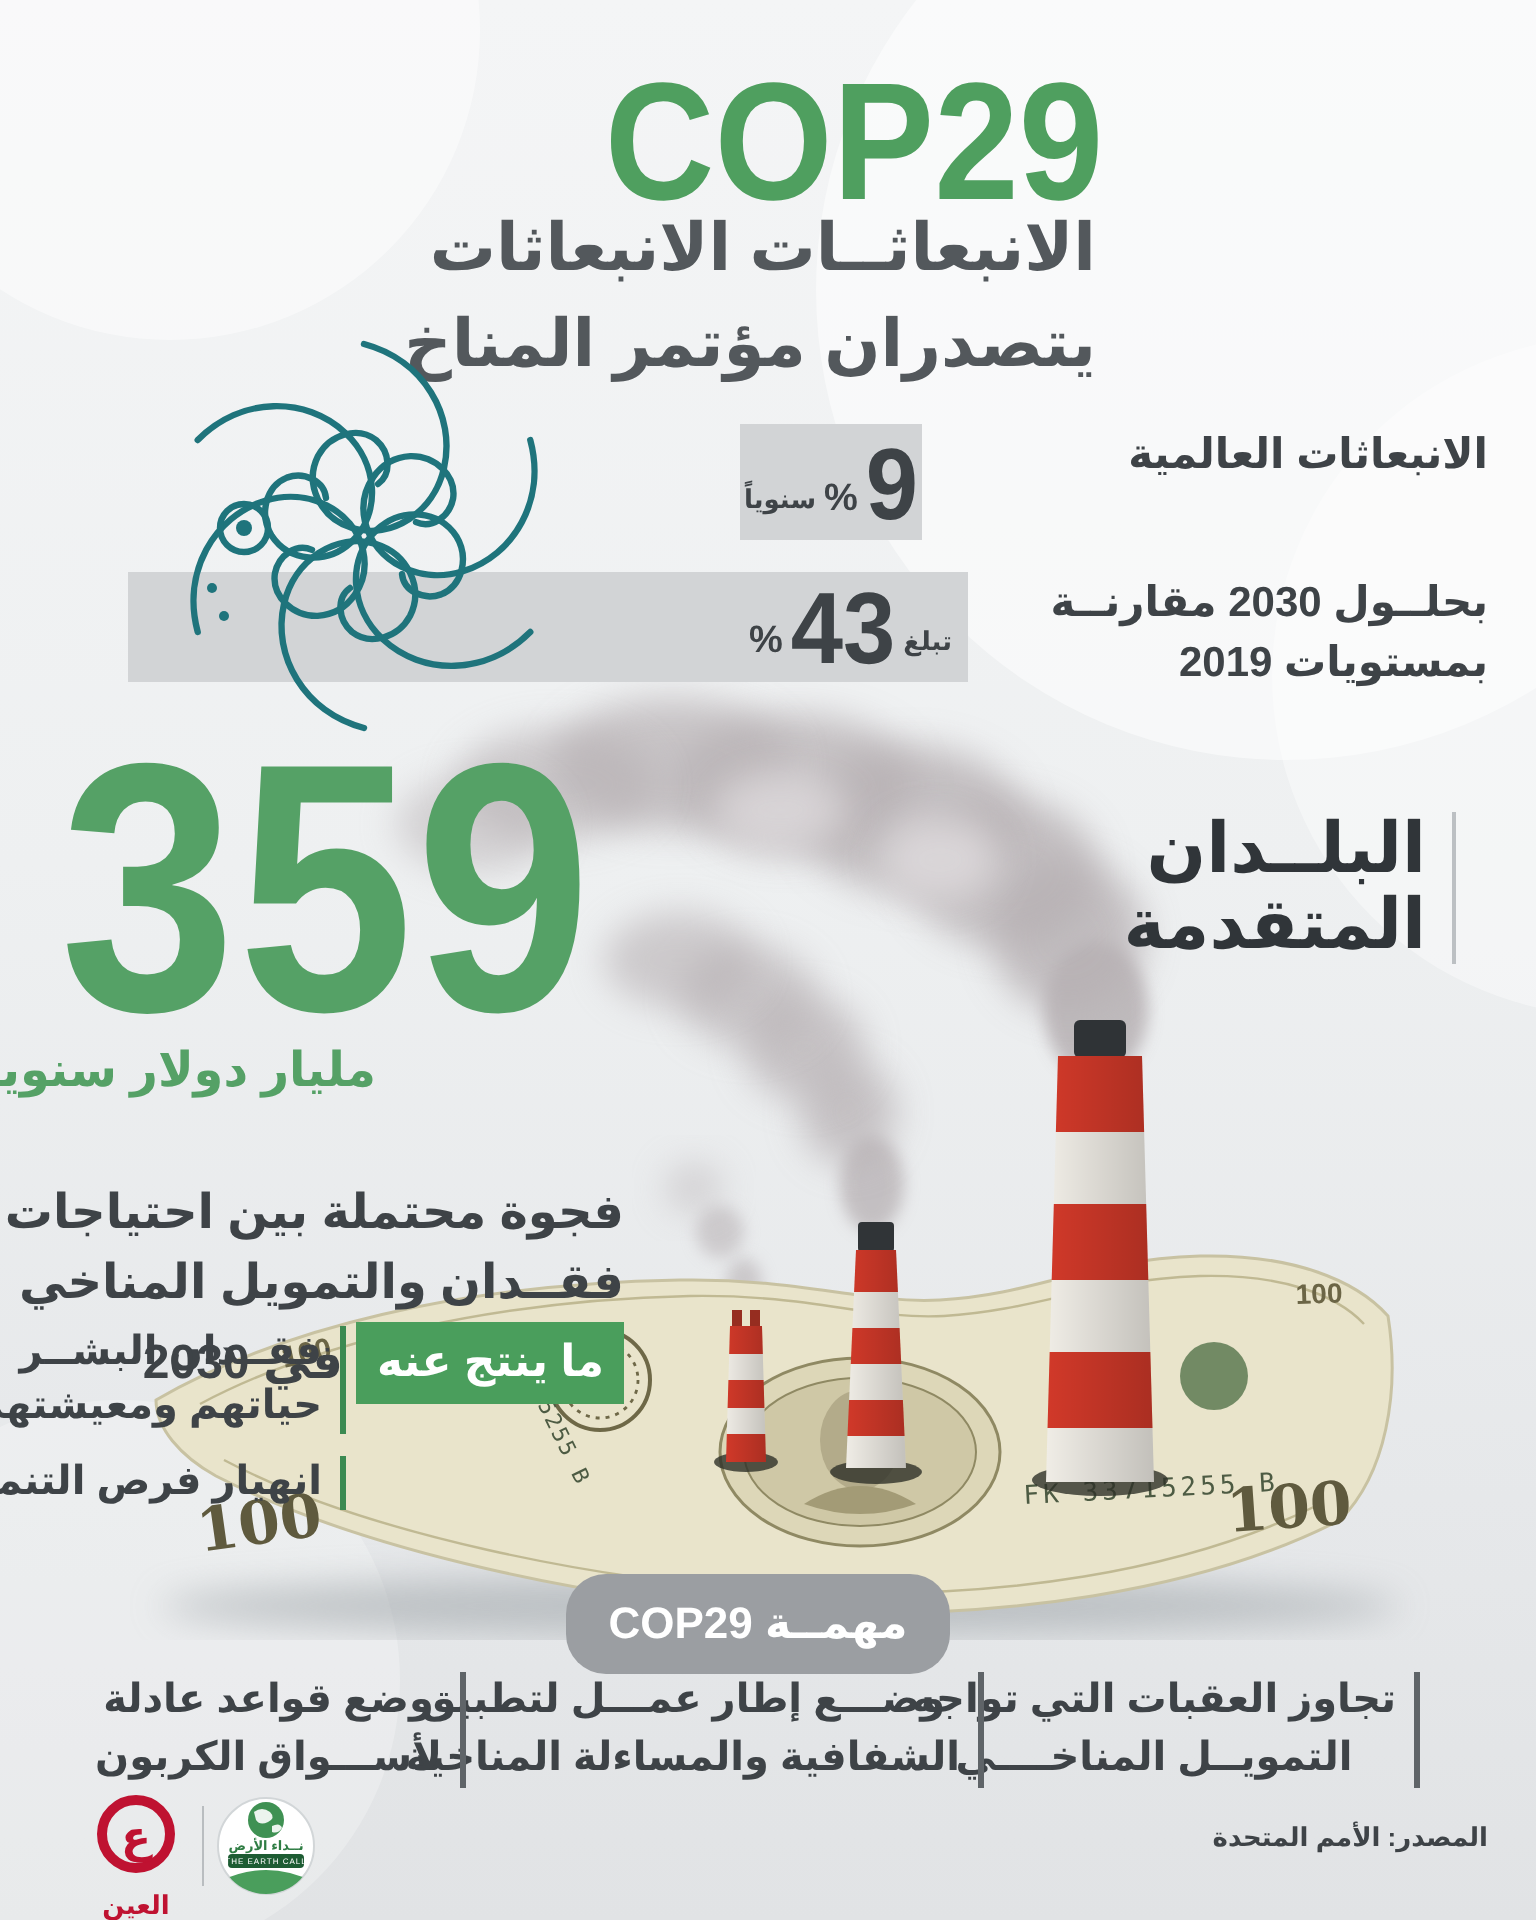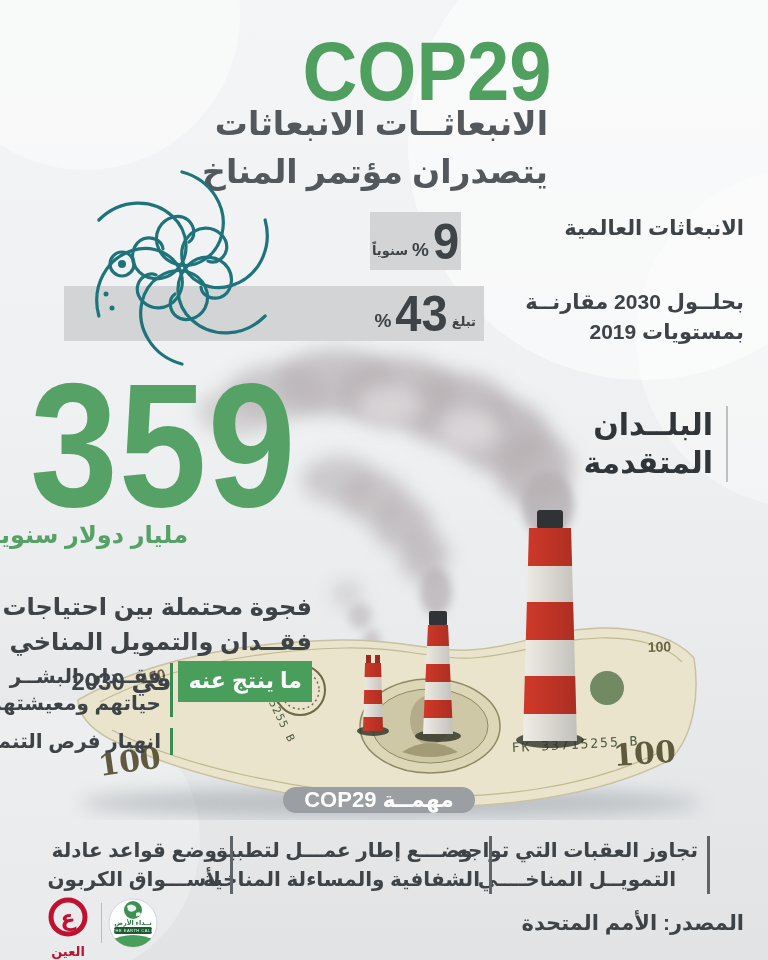--- a/index.html
+++ b/index.html
@@ -38,31 +38,31 @@
     font-size:24px;font-weight:bold;color:#3e4347;line-height:35px;white-space:nowrap;}
   .gap-line3{display:flex;direction:ltr;justify-content:flex-end;align-items:center;gap:7px;margin-top:2px;}
   .gap-tag{background:#4a9e5c;color:#fff;font-size:22px;padding:2px 10px 4px;}
 
   .conseq{position:absolute;top:663px;right:595px;direction:rtl;text-align:right;}
   .conseq-item{border-right:3px solid #3b8a52;padding-right:9px;margin-bottom:11px;
     font-size:20px;font-weight:bold;color:#3e4347;line-height:27px;white-space:nowrap;}
 
   .developed{position:absolute;top:406px;right:40px;width:202px;border-right:2px solid #bcc0c3;
     padding-right:13px;direction:rtl;text-align:right;}
-  .dev-title{font-size:30px;font-weight:bold;color:#303539;line-height:38px;}
+  .dev-title{font-size:35px;font-weight:bold;color:#303539;line-height:38px;}
   .dev-body{margin-top:9px;font-size:23px;font-weight:bold;color:#3e4347;line-height:33px;}
 
-  .mission-badge{position:absolute;left:283px;top:787px;width:192px;height:26px;background:#9b9ea2;
+  .mission-badge{position:absolute;left:283px;top:787px;width:192px;height:50px;background:#9b9ea2;
     border-radius:20px;color:#fff;font-size:22px;font-weight:bold;display:flex;align-items:center;
     justify-content:center;direction:rtl;}
   .mission-col{position:absolute;top:836px;direction:rtl;text-align:center;border-right:3px solid #5f6468;
     padding-right:9px;font-size:20px;font-weight:bold;color:#3e4347;line-height:29px;white-space:nowrap;}
   .mcol1{right:58px;} .mcol2{right:276px;} .mcol3{right:535px;}
 
-  .source{position:absolute;top:911px;right:24px;direction:rtl;font-size:21px;font-weight:bold;color:#3e4347;}
+  .source{position:absolute;top:911px;right:24px;direction:rtl;font-size:13px;font-weight:bold;color:#3e4347;}
 
   .alain{position:absolute;left:40px;top:896px;width:56px;text-align:center;}
   .alain-label{font-size:13px;font-weight:bold;color:#bf1231;margin-top:-2px;direction:rtl;}
   .logo-divider{position:absolute;left:101px;top:903px;width:1px;height:40px;background:#b9bdc0;}
   .earthcall{position:absolute;left:107px;top:897px;}
   .illus{position:absolute;left:0;top:330px;}
 </style>
 </head>
 <body>
 

